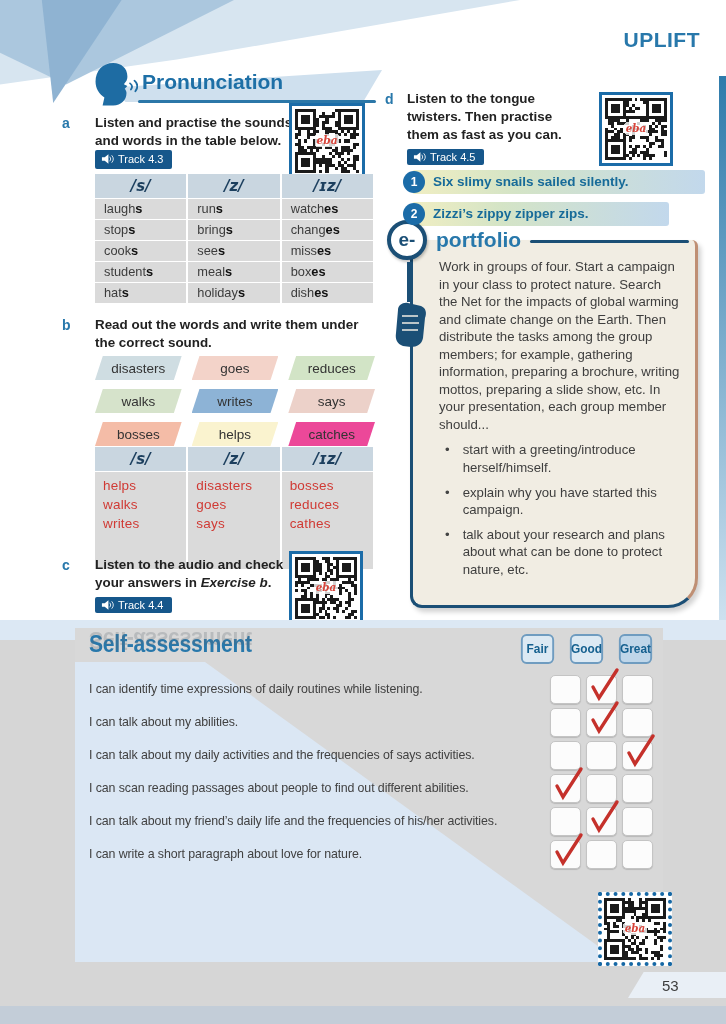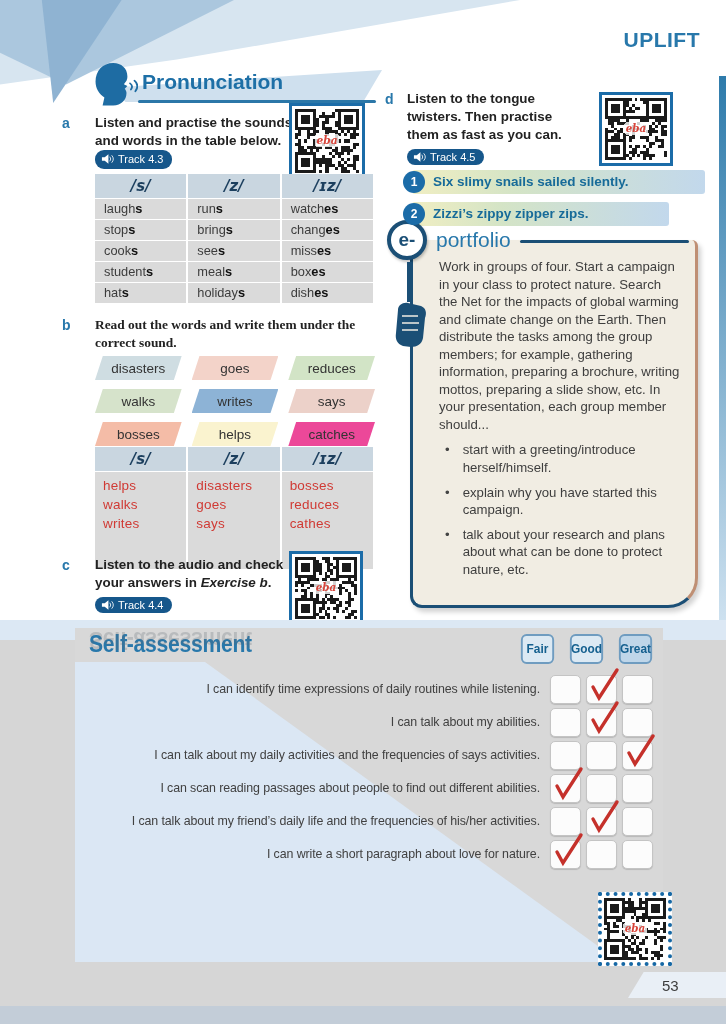--- a/index.html
+++ b/index.html
@@ -20,21 +20,21 @@
                clip-path:polygon(0 55%,100% 0,93% 100%,5% 100%);}
   .pron-head{position:absolute;left:0;top:-3px;width:46px;height:54px;}
   .pron-title{position:absolute;left:50px;top:8px;font-size:21px;font-weight:bold;color:#1d6fa6;}
   .pron-underline{position:absolute;left:46px;right:6px;top:38px;height:3px;background:#2b77a8;border-radius:2px;}
 
   
   .sec{position:absolute;}
   .sec-letter{position:absolute;left:0;top:1px;font-size:14px;font-weight:bold;color:#2878ab;}
   .sec-text{margin-left:33px;font-size:13.4px;font-weight:bold;color:#222;line-height:1.34;}
   .track{display:inline-flex;align-items:center;gap:4px;background:#16578b;color:#fff;
-         border-radius:9px;padding:2px 9px 2px 6px;font-size:11px;font-weight:normal;white-space:nowrap;vertical-align:2px;}
+         border-radius:2px;padding:2px 9px 2px 6px;font-size:11px;font-weight:normal;white-space:nowrap;vertical-align:2px;}
   .track svg{width:13px;height:12px;display:block;}
   .track-row{margin:5px 0 12px 33px;}
   .track-row2{margin:5px 0 0 22px;}
 
   
   .qr-frame{position:absolute;border:3px solid #1b6ca8;background:#fff;padding:3px;box-sizing:border-box;}
   .qr-pattern{width:100%;height:100%;}
   .qr-pattern svg{width:100%;height:100%;display:block;}
   .qr-stamp{position:absolute;left:598px;top:892px;width:74px;height:74px;border:4px dotted #1668a5;
             background:#fff;padding:2px;box-sizing:border-box;}
@@ -65,21 +65,21 @@
   .twist-text{position:relative;margin-left:30px;line-height:24px;font-size:13.5px;font-weight:bold;color:#176b99;}
 
   
   .portfolio{position:absolute;left:410px;top:240px;width:288px;height:368px;background:#f1ede3;
              border:3px solid #1b4f76;border-top:none;border-right-color:#bf8f74;
              border-radius:6px 6px 30px 12px;box-shadow:3px 4px 5px rgba(0,0,0,.18);box-sizing:border-box;}
   .pf-title-row{position:absolute;top:-21px;left:-4px;right:6px;height:42px;display:flex;align-items:center;gap:9px;}
   .pf-circle{width:40px;height:40px;margin-left:-22px;background:#fff;border:4px solid #1b4f76;border-radius:50%;
              display:flex;align-items:center;justify-content:center;font-size:19px;font-weight:bold;color:#1b4f76;
              box-shadow:1px 2px 3px rgba(0,0,0,.25);flex:0 0 auto;box-sizing:border-box;}
-  .pf-title{font-size:21px;font-weight:normal;color:#2878ab;text-align:right;}
+  .pf-title{font-size:21px;font-weight:bold;color:#2878ab;text-align:right;}
   .pf-line{flex:1;height:3px;background:#1b4f76;border-radius:2px;margin-top:2px;}
   .pf-hand{position:absolute;left:-26px;top:22px;width:44px;text-align:center;}
   .pf-stick{width:5px;height:40px;background:#1b4f76;margin:0 auto;}
   .pf-body{padding:18px 12px 8px 26px;font-size:13.2px;color:#3e3e3e;line-height:1.33;}
   .pf-bullets{margin-top:8px;}
   .pf-bullet{display:flex;gap:13px;margin:7px 0 0 6px;}
   .pf-bullet .dot{color:#444;}
 
   
   .bottom-bg{position:absolute;left:0;top:620px;width:726px;height:404px;background:#d6d6d6;}
@@ -90,21 +90,21 @@
                  clip-path:polygon(0 34px,130px 34px,545px 100%,0 100%);}
   .sa-title{position:absolute;left:14px;top:3px;font-size:23px;font-weight:bold;color:#2878ab;
             transform:scaleX(.92);transform-origin:left top;letter-spacing:-.3px;}
   .sa-reflection{position:absolute;left:14px;top:25px;font-size:23px;font-weight:bold;color:#5d6670;
             transform:scaleX(.92) scaleY(-1);transform-origin:left top;opacity:.25;letter-spacing:-.3px;}
   .sa-headers{position:absolute;top:6px;right:10px;display:flex;gap:14px;}
   .sa-h{width:35px;height:30px;border:2px solid #6f9cc0;border-radius:6px;background:#dce9f3;
         display:flex;align-items:center;justify-content:center;font-size:12.5px;font-weight:bold;color:#15608f;
         transform:scaleX(.95);box-sizing:border-box;}
   .sa-h.last{background:#bfd6e9;}
-  .sa-rows{position:absolute;left:14px;top:46px;right:10px;display:flex;flex-direction:column;gap:3px;align-items:flex-end;}
+  .sa-rows{position:absolute;left:14px;top:46px;right:10px;display:flex;flex-direction:column;gap:3px;}
   .sa-row{display:flex;align-items:center;min-height:30px;position:relative;}
   .sa-text{flex:1;font-size:12.4px;color:#414141;padding-right:10px;line-height:1.3;letter-spacing:-.1px;}
   .sa-cells{display:flex;gap:5px;}
   .sa-cell{width:31px;height:29px;background:#fcfcfc;border:1px solid #c4c4c4;border-radius:5px;
            position:relative;box-shadow:0 1px 1px rgba(0,0,0,.15);box-sizing:border-box;}
   .sa-check{position:absolute;left:-2px;top:-10px;width:38px;height:38px;pointer-events:none;}
 
   .ribbon{position:absolute;left:628px;top:972px;width:98px;height:26px;background:#e9eff6;
           clip-path:polygon(16% 0,100% 0,100% 100%,0 100%);display:flex;align-items:center;}
   .ribbon span{margin-left:34px;font-size:15px;color:#3d3d3d;}
@@ -316,21 +316,21 @@
       <div class="pcell">student<b>s</b></div>
       <div class="pcell">meal<b>s</b></div>
       <div class="pcell">box<b>es</b></div>
       <div class="pcell">hat<b>s</b></div>
       <div class="pcell">holiday<b>s</b></div>
       <div class="pcell">dish<b>es</b></div>
     </div>
 
   <div class="sec" style="left:62px;top:316px;width:310px;">
     <span class="sec-letter">b</span>
-    <div class="sec-text" style="width:275px;font-family:Liberation Serif, serif;">Read out the words and write them under the correct sound.</div>
+    <div class="sec-text" style="width:275px;">Read out the words and write them under the correct sound.</div>
   </div>
 
   <div class="chips">
       <div class="chip" style="background: rgb(207, 221, 226);">disasters</div>
       <div class="chip" style="background: rgb(243, 211, 201);">goes</div>
       <div class="chip" style="background: rgb(210, 228, 198);">reduces</div>
       <div class="chip" style="background: rgb(214, 227, 203);">walks</div>
       <div class="chip" style="background: rgb(141, 179, 214);">writes</div>
       <div class="chip" style="background: rgb(236, 209, 201);">says</div>
       <div class="chip" style="background: rgb(244, 188, 167);">bosses</div>

